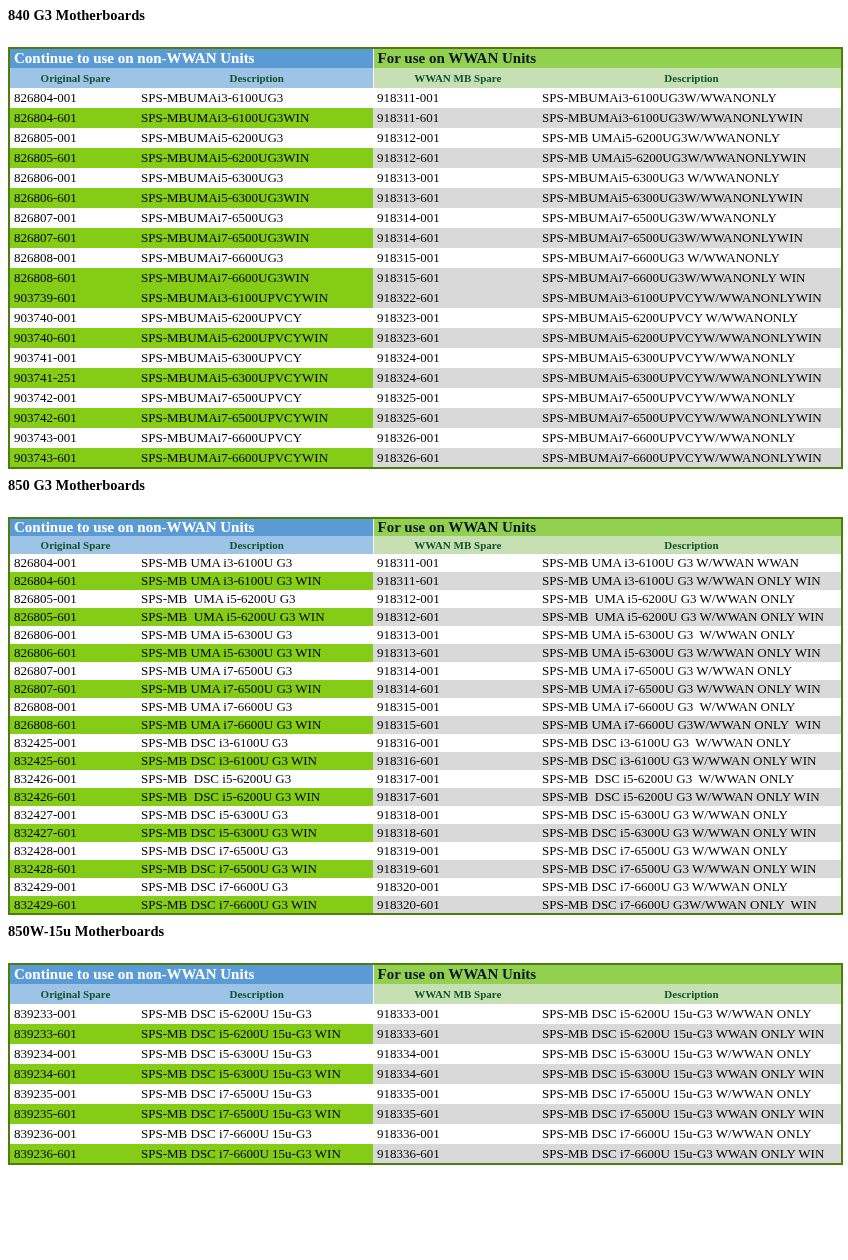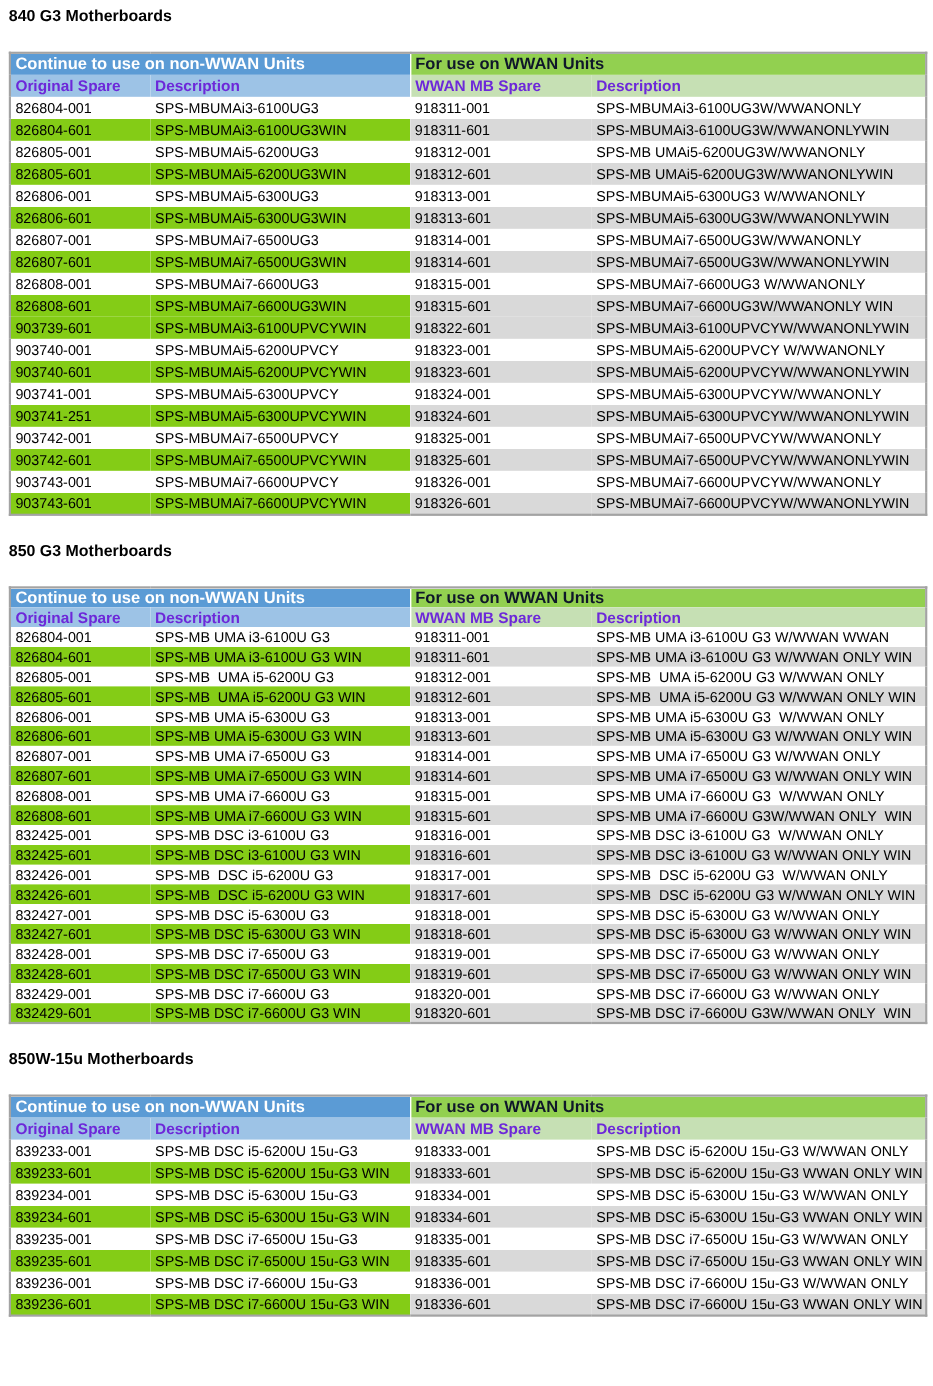--- a/index.html
+++ b/index.html
@@ -3,54 +3,54 @@
 <meta charset="utf-8">
 <style>
   html, body { margin: 0; padding: 0; background: #ffffff; }
   body {
     width: 848px;
     font-family: "Liberation Sans", sans-serif;
     color: #000;
     padding: 7px 0 0 8px;
     box-sizing: border-box;
   }
-  .section { margin-bottom: 24px; }
+  .section { margin-bottom: 8px; font-family: Liberation Serif, serif; }
   .section-title {
     font-size: 14.5px;
     font-weight: bold;
     color: #000;
     height: 17px;
     line-height: 17px;
     margin: 0 0 23px 0;
     white-space: pre;
   }
   table.parts-table {
     border-collapse: collapse;
     table-layout: fixed;
     width: 833px;
-    border: 2px solid #a3a3a3;
+    border: 2px solid #4d7c0f;
   }
   .c1 { width: 128px; }
   .c2 { width: 236px; }
   .c3 { width: 165px; }
   .c4 { width: 304px; }
   tr { height: 20px; }
   .compact tr { height: 18px; }
   th, td {
     padding: 0 0 0 4px;
     margin: 0;
     text-align: left;
     vertical-align: middle;
     white-space: pre;
     overflow: hidden;
   }
   th.hdr { font-size: 15px; font-weight: bold; }
   .hdr-blue  { background: #5B9BD5; color: #ffffff; }
   .hdr-green { background: #92D050; color: #0f172a; }
-  th.sub { font-size: 14px; font-weight: bold; color: #6d28d9; }
+  th.sub { font-size: 11px; font-weight: bold; color: #14532d; text-align: center; }
   .sub-blue  { background: #9DC3E6; }
   .sub-green { background: #C6E0B4; }
   .wwan-sep { border-left: 1px solid #ffffff; }
   td { font-size: 13px; color: #000; }
   td.sb { background: #84cc16; }
   td.sg { background: #D9D9D9; }
 </style>
 </head>
 <body>
 

